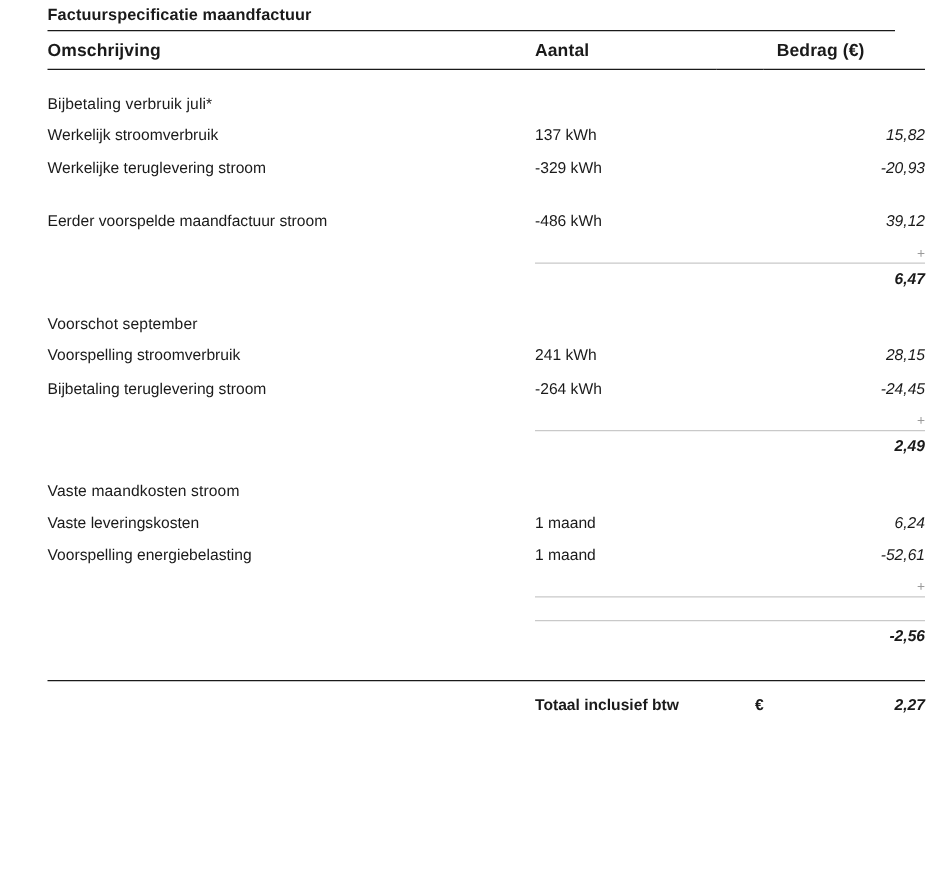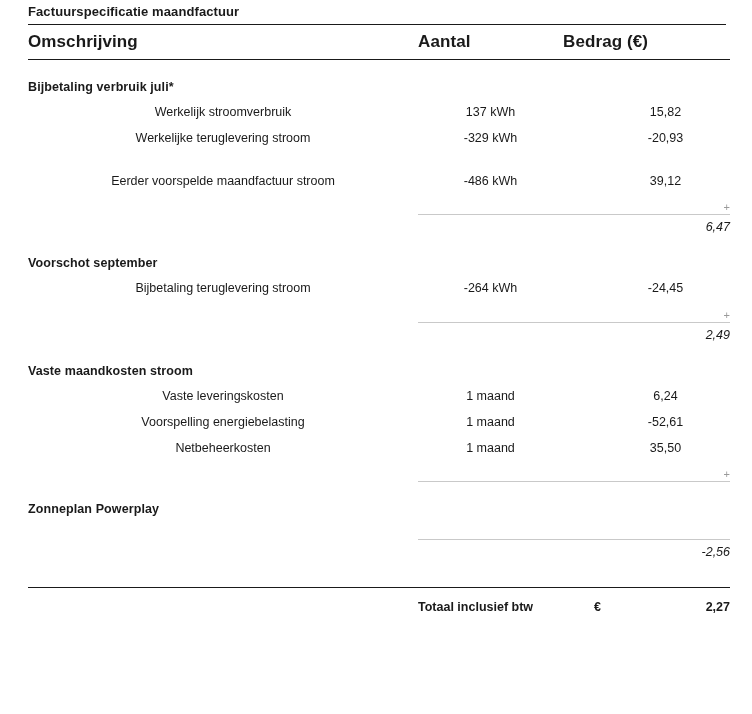--- a/index.html
+++ b/index.html
@@ -13,21 +13,21 @@
     font-family: "Liberation Sans", sans-serif;
     color: #1a1a1a;
     font-size: 12.5px;
     -webkit-font-smoothing: antialiased;
   }
   .page {
     position: relative;
     width: 752px;
     height: 714px;
     box-sizing: border-box;
-    padding: 0 2px;
+    padding: 0 12px;
   }
   .doc-title {
     font-weight: bold;
     font-size: 13px;
     padding: 4px 0 5px 26px;
     letter-spacing: 0.1px;
   }
   .rule-top {
     border-top: 1.4px solid #1a1a1a;
     margin: 0 24px 0 26px;
@@ -43,45 +43,44 @@
   table.spec col.c-cur  { width: 38px; }
   table.spec col.c-amt  { width: 129px; }
 
   th, td {
     padding: 0;
     vertical-align: bottom;
     font-weight: normal;
   }
   thead th {
     font-weight: bold;
-    font-size: 17px;
+    font-size: 14px;
     padding: 7px 0 7px 0;
     text-align: left;
     letter-spacing: 0.1px;
   }
-  thead th.amt { text-align: left; }
+  thead th.amt { text-align: center; }
   thead tr.headrow {
     border-bottom: 1.4px solid #1a1a1a;
   }
   td.desc { text-align: left; padding-left: 0; }
   td.qty  { text-align: left; }
   td.cur  { text-align: right; }
-  td.amt  { text-align: right; }
+  td.amt  { text-align: right; font-style: italic; }
 
   tr.section-head td {
-    font-weight: bold;
+    font-weight: normal;
     padding-top: 20px;
     padding-bottom: 5px;
     letter-spacing: 0.1px;
   }
   tr.item td {
     padding-top: 4px;
     padding-bottom: 4px;
     line-height: 1.45;
-    text-align: center;
   }
   tr.gap td {
     height: 17px;
     padding: 0;
   }
   tr.plus td {
     text-align: right;
     color: #9a9a9a;
     font-size: 11px;
     padding-top: 8px;
@@ -90,21 +89,21 @@
   }
   tr.subrule td {
     padding: 0;
   }
   tr.subrule td .ruleline {
     border-top: 1px solid #c9c9c9;
     height: 0;
     width: 100%;
   }
   tr.subtotal td {
-    font-weight: normal;
+    font-weight: bold;
     font-style: italic;
     text-align: right;
     padding-top: 5px;
     padding-bottom: 2px;
   }
   tr.bigrule td {
     padding: 0;
   }
   tr.bigrule td .ruleline {
     border-top: 1.4px solid #1a1a1a;
@@ -183,20 +182,26 @@
           </td>
       </tr>
       <tr class="subtotal">
         <td colspan="4">6,47</td>
       </tr>
 
       <tr class="section-head">
         <td colspan="4" class="desc">Voorschot september</td>
       </tr>
       <tr class="item">
+        <td class="desc">Voorspelling stroomverbruik</td>
+        <td class="qty nowrap">241 kWh</td>
+        <td class="cur"></td>
+        <td class="amt">28,15</td>
+      </tr>
+      <tr class="item">
         <td class="desc">Bijbetaling teruglevering stroom</td>
         <td class="qty nowrap">-264 kWh</td>
         <td class="cur"></td>
         <td class="amt">-24,45</td>
       </tr>
       <tr class="plus">
         <td colspan="4">+</td>
       </tr>
       <tr class="subrule">
         <td></td>
@@ -216,39 +221,30 @@
         <td class="qty nowrap">1 maand</td>
         <td class="cur"></td>
         <td class="amt">6,24</td>
       </tr>
       <tr class="item">
         <td class="desc">Voorspelling energiebelasting</td>
         <td class="qty nowrap">1 maand</td>
         <td class="cur"></td>
         <td class="amt">-52,61</td>
       </tr>
-      <tr class="item">
-        <td class="desc">Netbeheerkosten</td>
-        <td class="qty nowrap">1 maand</td>
-        <td class="cur"></td>
-        <td class="amt">35,50</td>
-      </tr>
       <tr class="plus">
         <td colspan="4">+</td>
       </tr>
       <tr class="subrule">
         <td></td>
           <td colspan="3">
             <div class="ruleline"></div>
           </td>
       </tr>
 
-      <tr class="section-head">
-        <td colspan="4" class="desc">Zonneplan Powerplay</td>
-      </tr>
       <tr class="subrule">
         <td></td>
           <td colspan="3">
             <div class="ruleline" style="margin-top:18px;"></div>
           </td>
       </tr>
       <tr class="subtotal">
         <td colspan="4">-2,56</td>
       </tr>
 

